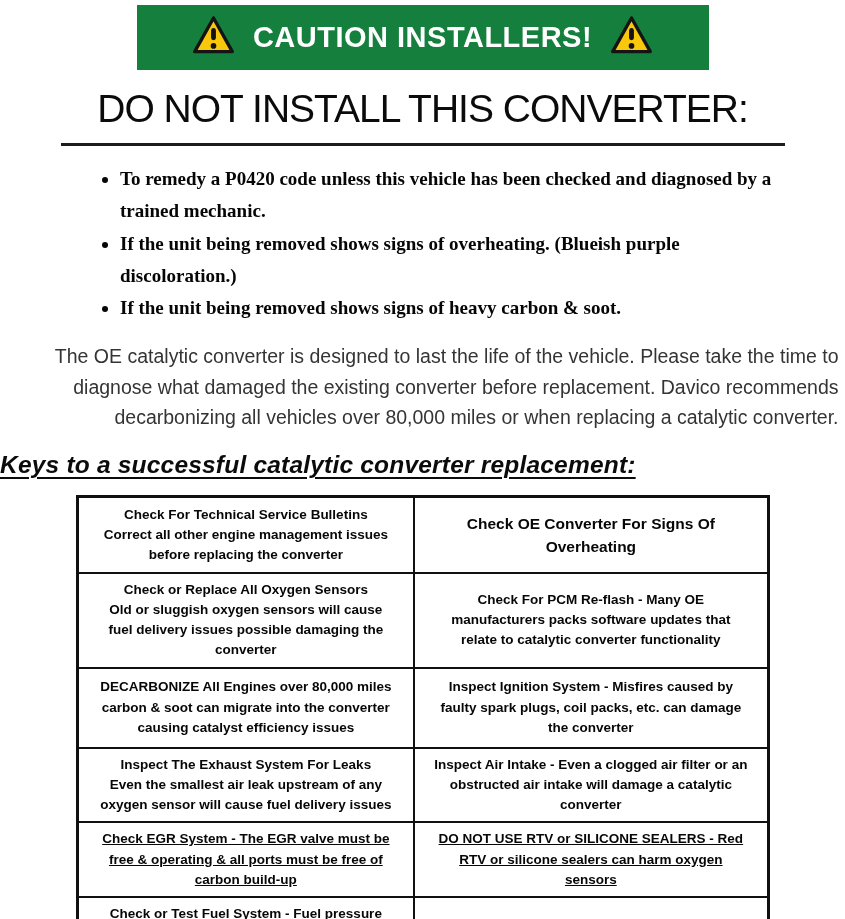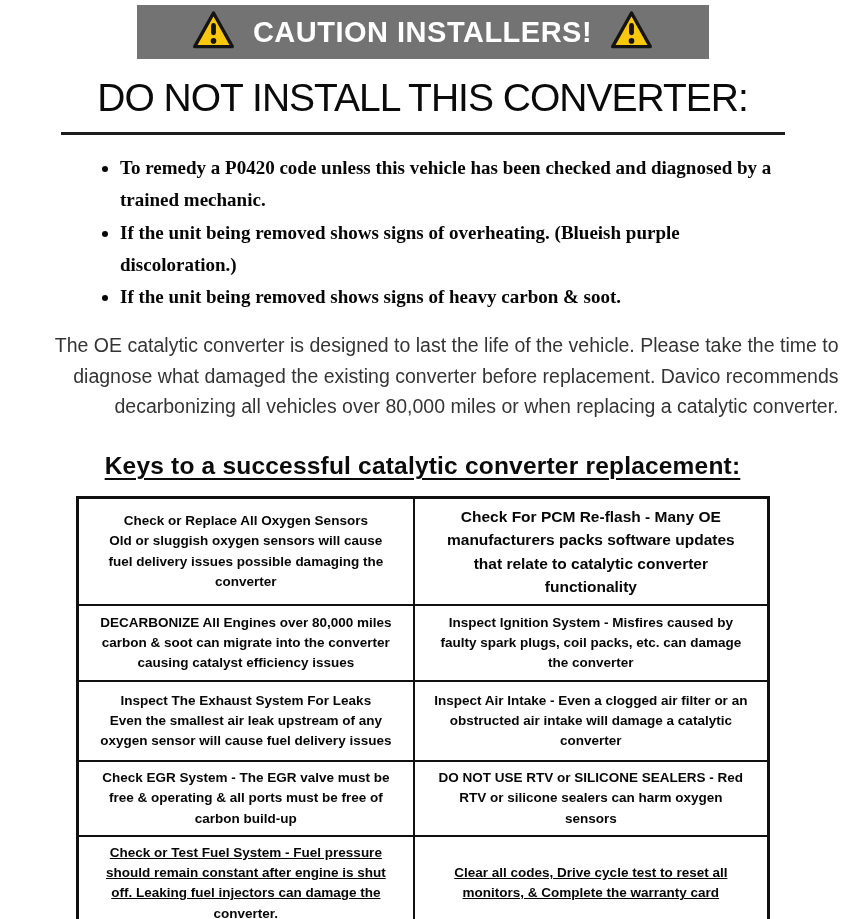--- a/index.html
+++ b/index.html
@@ -9,22 +9,22 @@
     height: 919px;
     font-family: "Liberation Sans", sans-serif;
     color: #0d0d0d;
     overflow: hidden;
   }
 
   
   .banner {
     margin: 5px auto 0;
     width: 572px;
-    height: 54px;
-    background: #737373;
+    height: 65px;
+    background: #15803d;
     display: flex;
     align-items: center;
     justify-content: center;
     gap: 18px;
   }
   .banner-title {
     color: #ffffff;
     font-size: 29px;
     font-weight: 800;
     letter-spacing: 0.5px;
@@ -69,29 +69,30 @@
     width: 832px;
     text-align: right;
     font-size: 19.5px;
     font-weight: 400;
     color: #343434;
     line-height: 1.55;
   }
 
   
   .section-heading {
-    margin-top: 31px;
-    text-align: center;
+    margin-top: 19px;
+    text-align: left;
     font-size: 24.5px;
     font-weight: 800;
     letter-spacing: 0.2px;
     color: #0b0b0b;
     text-decoration: underline;
     text-underline-offset: 4px;
     text-decoration-thickness: 2px;
+    font-style: italic;
   }
 
   
   .tips-table {
     margin: 16px auto 0;
     width: 694px;
     border-collapse: collapse;
     border: 3px solid #101010;
   }
   .tips-table td {
@@ -145,20 +146,25 @@
   <li>If the unit being removed shows signs of heavy carbon &amp; soot.</li>
 </ul>
 
 <p class="intro-paragraph">The OE catalytic converter is designed to last the life of the vehicle. Please take the time to diagnose what damaged the existing converter before replacement. Davico recommends decarbonizing all vehicles over 80,000 miles or when replacing a catalytic converter.</p>
 
 <h2 class="section-heading">Keys to a successful catalytic converter replacement:</h2>
 
 <table class="tips-table">
   <tbody>
     <tr>
+      <td>Check For Technical Service Bulletins
+Correct all other engine management issues before replacing the converter</td>
+      <td>Check OE Converter For Signs Of Overheating</td>
+    </tr>
+    <tr>
       <td>Check or Replace All Oxygen Sensors
 Old or sluggish oxygen sensors will cause fuel delivery issues possible damaging the converter</td>
       <td>Check For PCM Re-flash - Many OE manufacturers packs software updates that relate to catalytic converter functionality</td>
     </tr>
     <tr>
       <td>DECARBONIZE All Engines over 80,000 miles carbon &amp; soot can migrate into the converter causing catalyst efficiency issues</td>
       <td>Inspect Ignition System - Misfires caused by faulty spark plugs, coil packs, etc. can damage the converter</td>
     </tr>
     <tr>
       <td>Inspect The Exhaust System For Leaks

